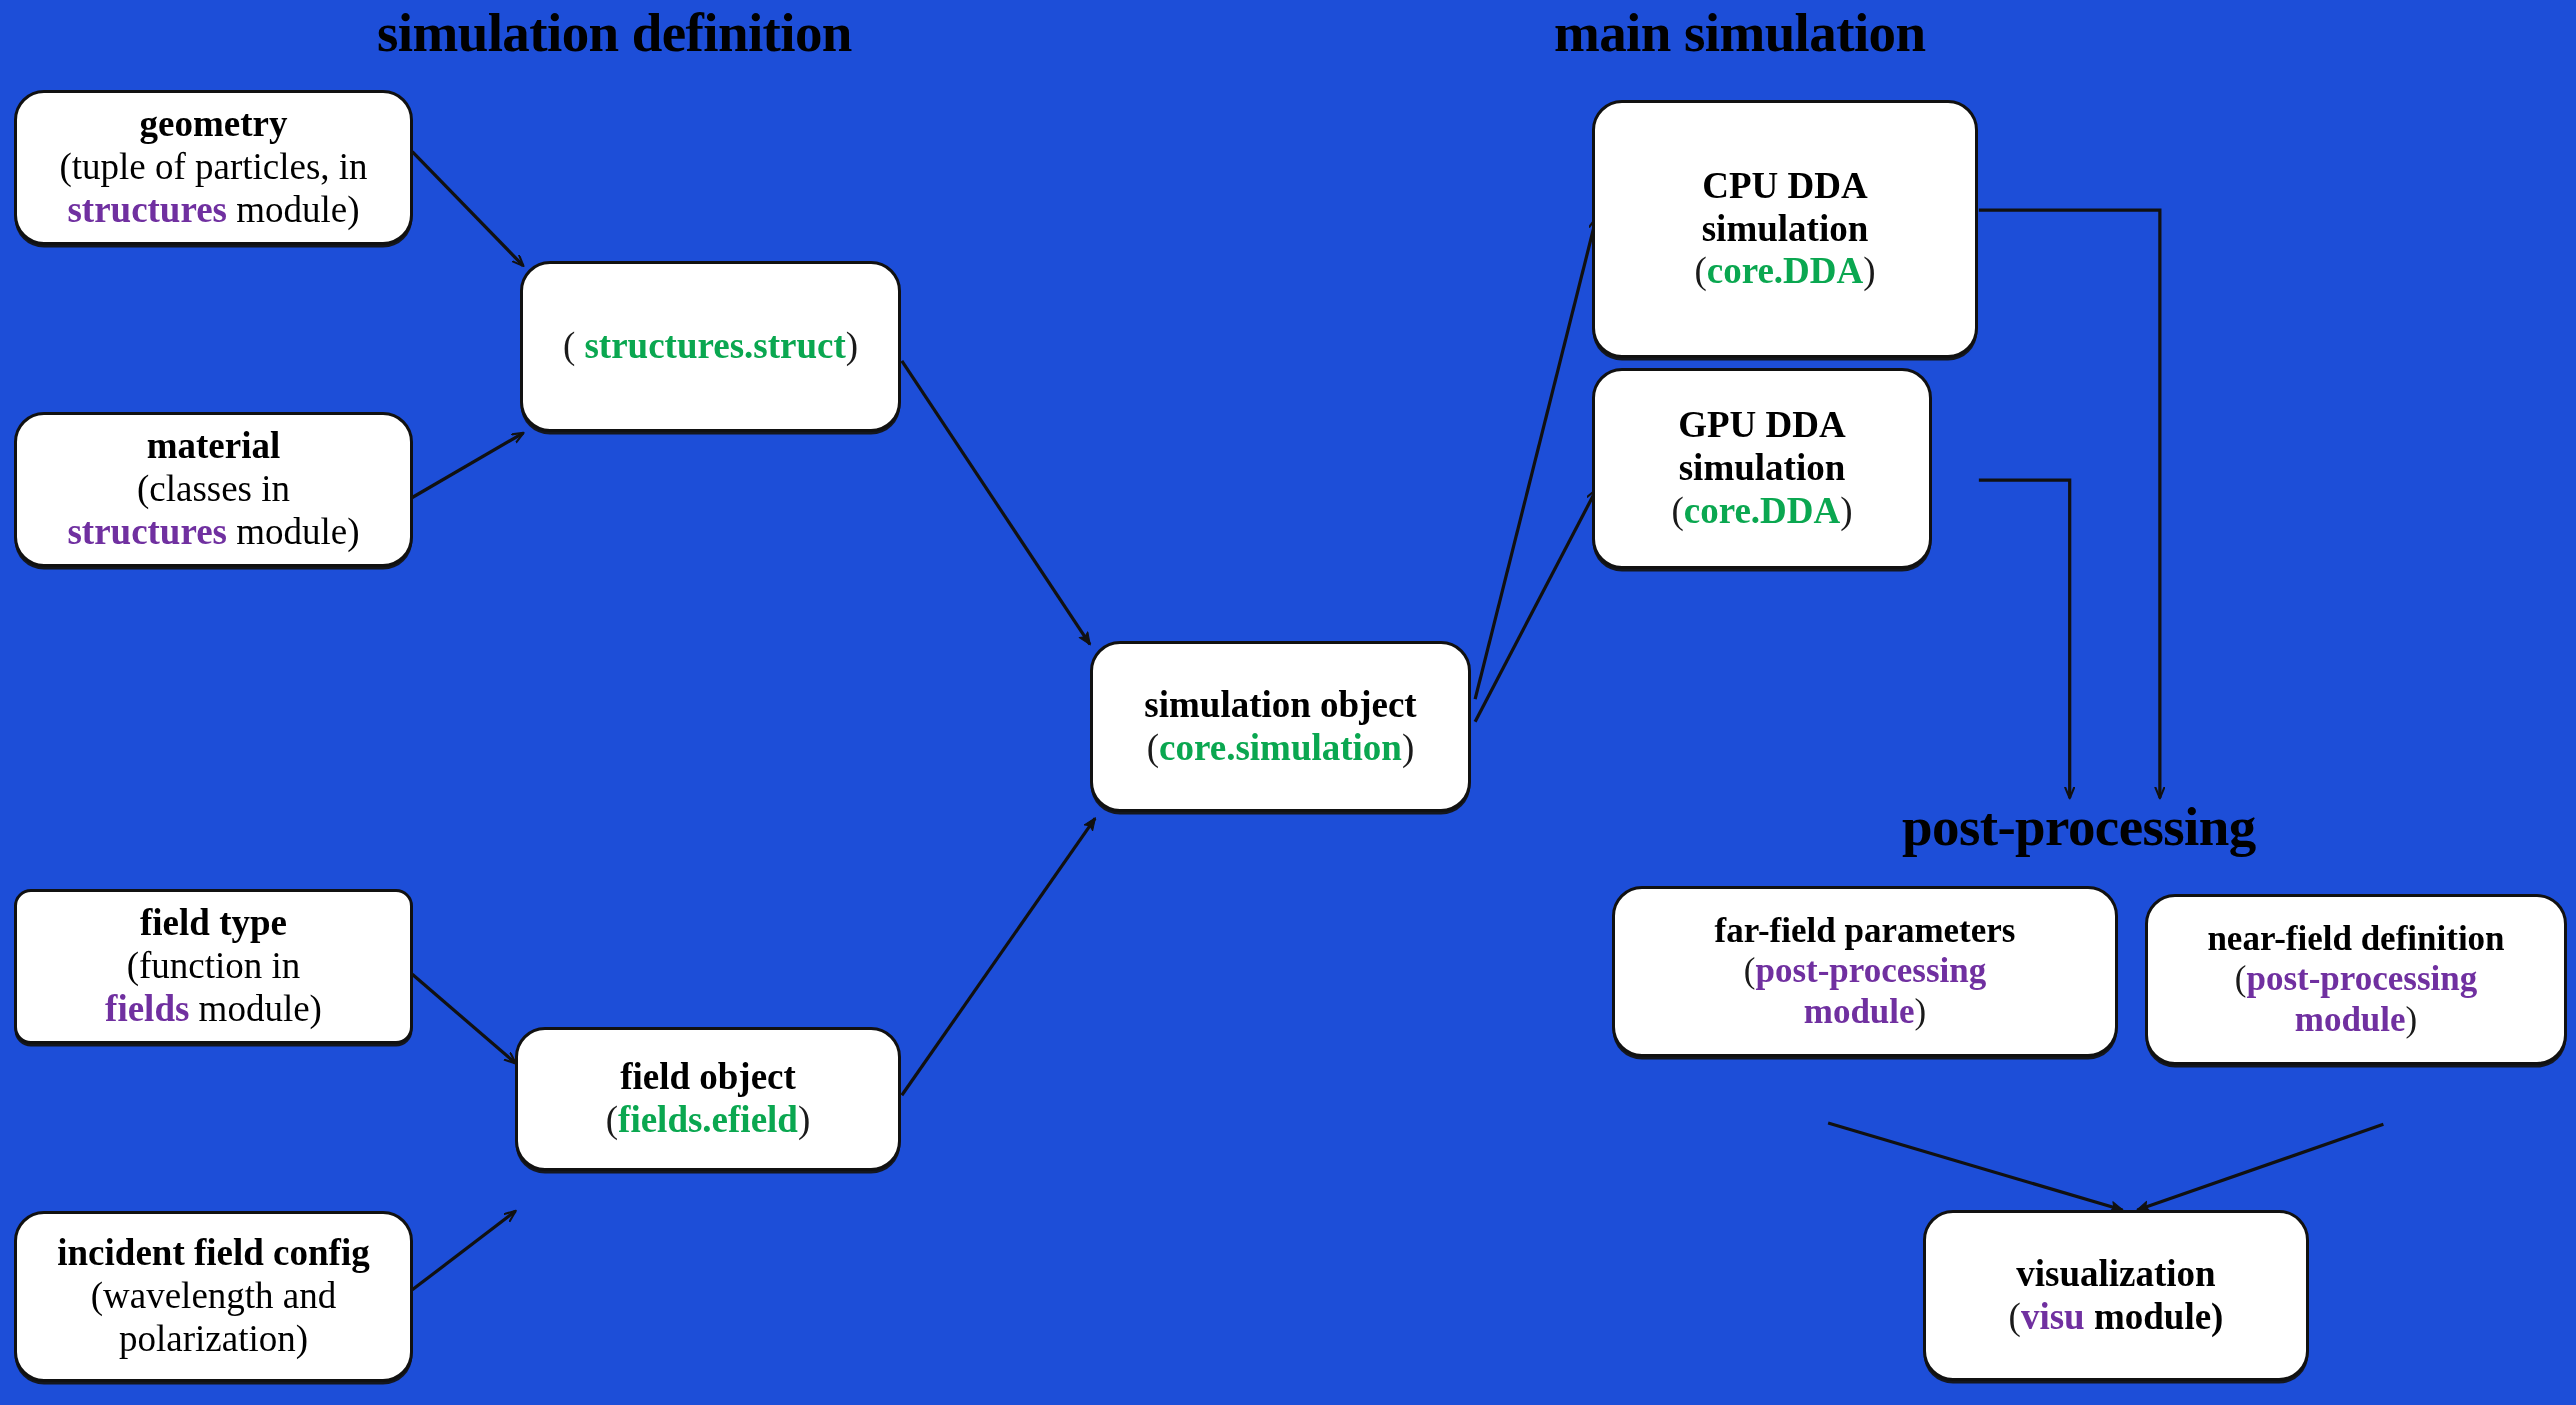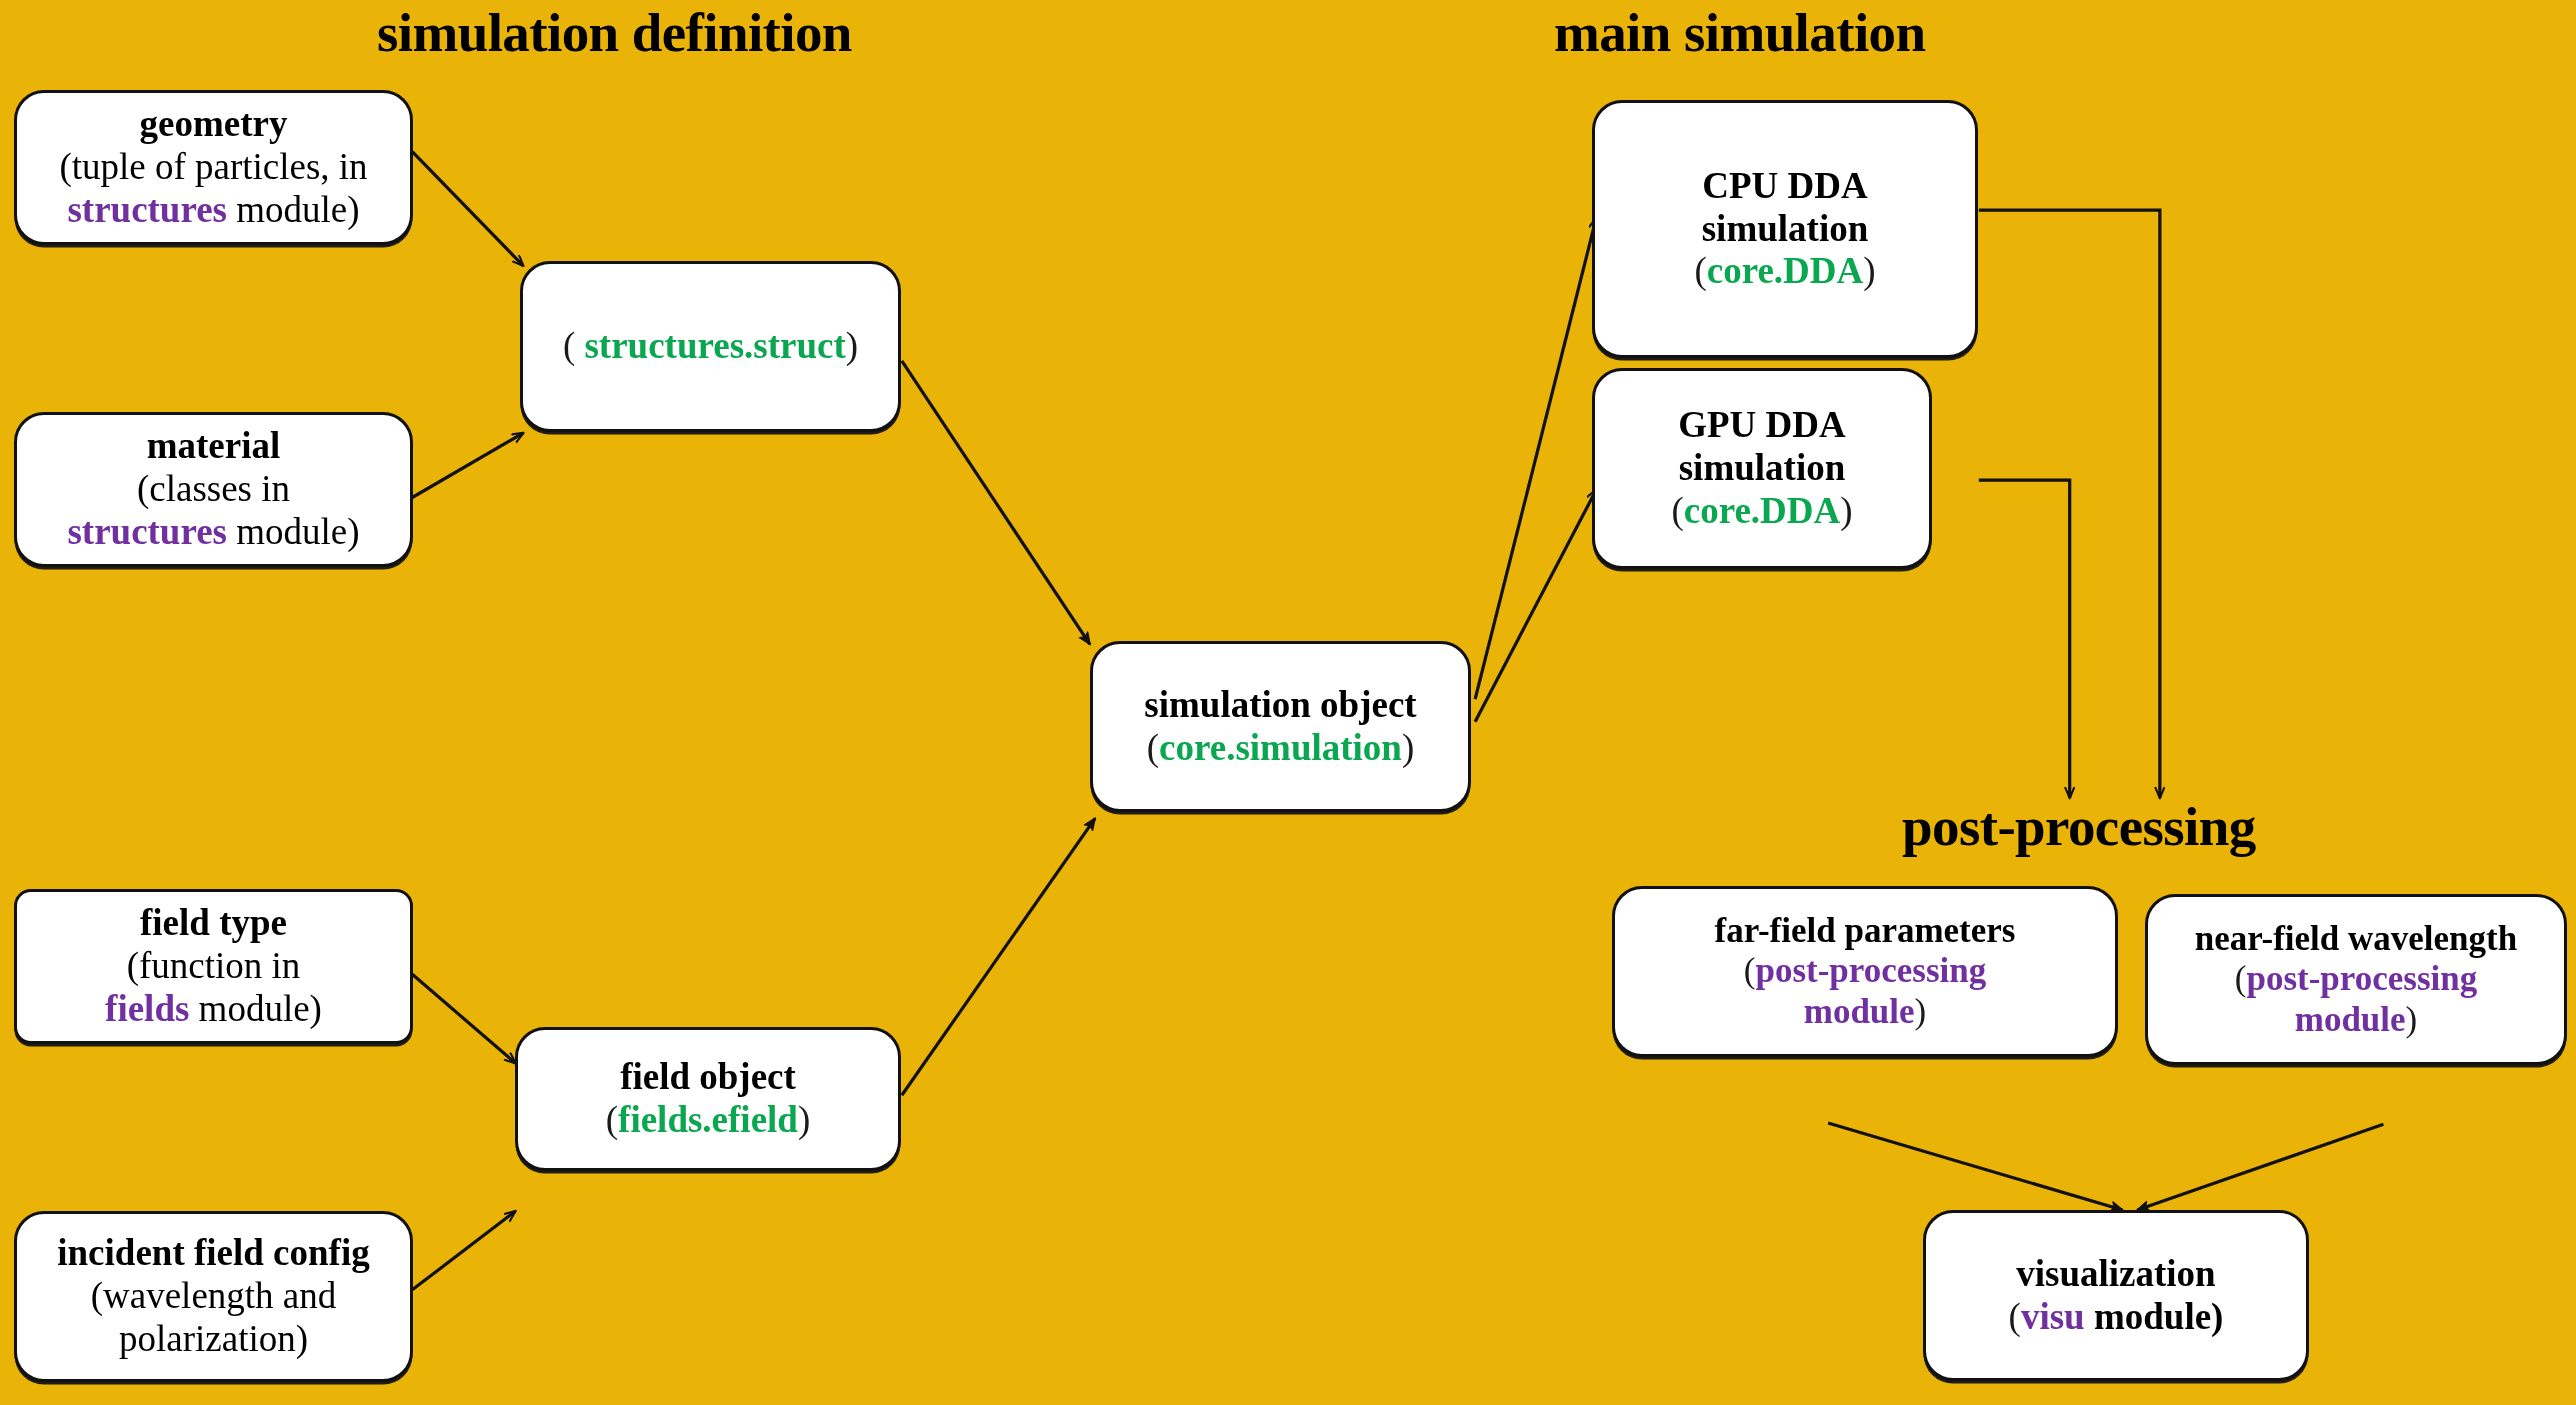--- a/index.html
+++ b/index.html
@@ -4,21 +4,21 @@
 <style>
   html, body {
     margin: 0;
     padding: 0;
     background: #ffffff;
   }
   #canvas {
     position: relative;
     width: 2576px;
     height: 1406px;
-    background: #eab308;
+    background: #1d4ed8;
     font-family: "Liberation Serif", "DejaVu Serif", serif;
     overflow: hidden;
   }
   svg#edges {
     position: absolute;
     left: 0;
     top: 0;
     width: 2576px;
     height: 1406px;
     pointer-events: none;
@@ -155,21 +155,21 @@
     <span class="ln"><span class="paren">(</span><span class="mod-green">core.DDA</span><span class="paren">)</span></span>
   </div>
 
   <div class="node" style="left:1612px; top:886px; width:506px; height:171px; font-size:35px;">
     <span class="ln bold">far-field parameters</span>
     <span class="ln"><span class="paren">(</span><span class="mod-purple">post-processing</span></span>
     <span class="ln"><span class="mod-purple">module</span><span class="paren">)</span></span>
   </div>
 
   <div class="node" style="left:2145px; top:894px; width:422px; height:171px; font-size:35px;">
-    <span class="ln bold">near-field wavelength</span>
+    <span class="ln bold">near-field definition</span>
     <span class="ln"><span class="paren">(</span><span class="mod-purple">post-processing</span></span>
     <span class="ln"><span class="mod-purple">module</span><span class="paren">)</span></span>
   </div>
 
   <div class="node" style="left:1923px; top:1210px; width:386px; height:171px; font-size:37px;">
     <span class="ln bold">visualization</span>
     <span class="ln bold"><span class="paren">(</span><span class="mod-purple">visu</span><span> module)</span></span>
   </div>
 
 </div>

